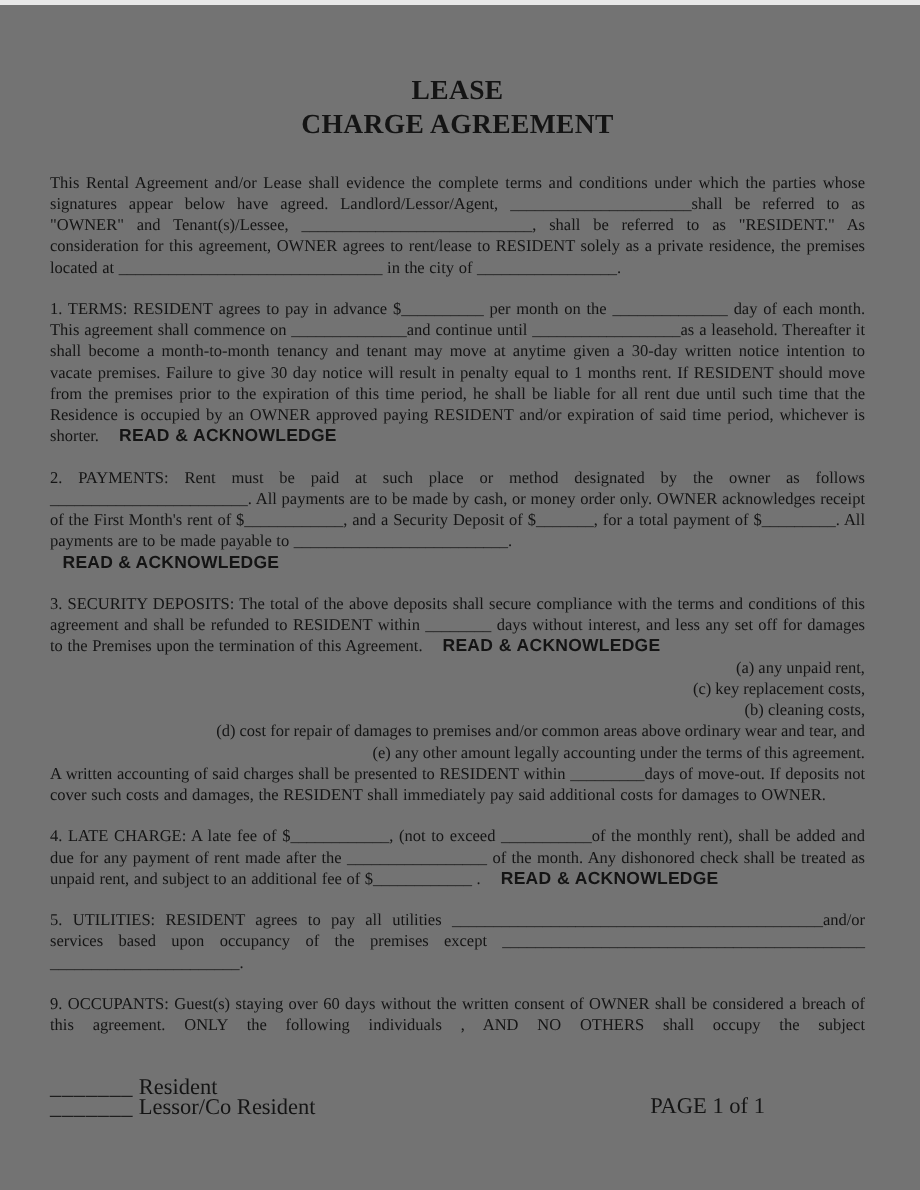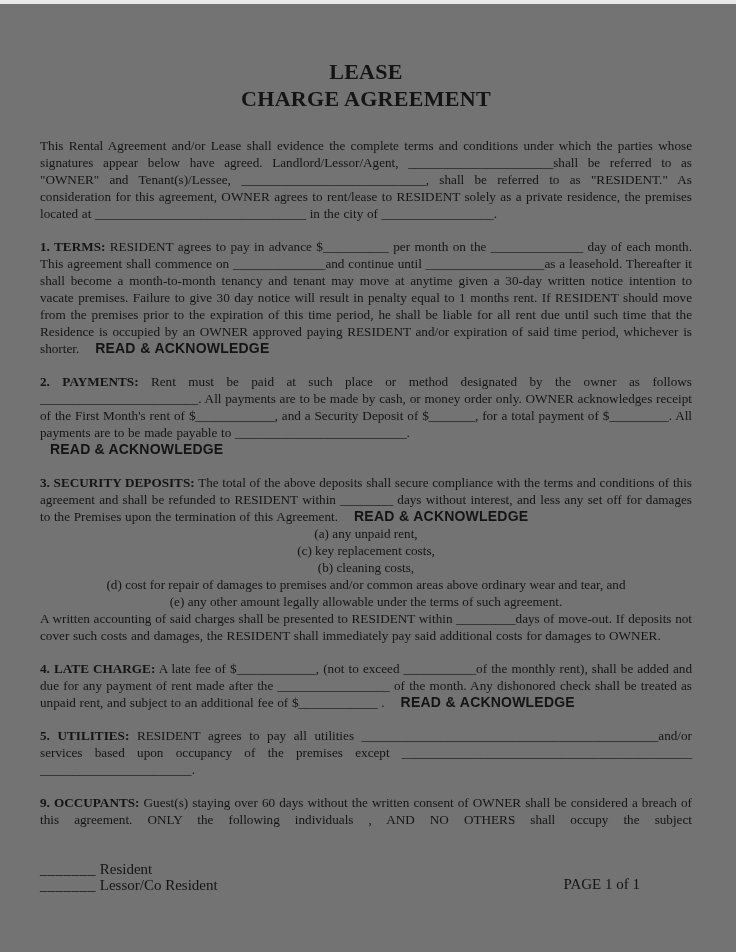--- a/index.html
+++ b/index.html
@@ -7,30 +7,30 @@
     width:736px;height:952px;background:#737373;position:relative;
     font-family:"Liberation Serif", serif;
     color:#141414;overflow:hidden;margin:4px auto;
   }
   .content{position:absolute;left:40px;right:44px;top:54px;}
   .title{margin:0 0 25px 0;text-align:center;font-weight:700;
     font-size:22px;line-height:27px;letter-spacing:0.3px;}
   .title .t-line{display:block;}
   .section{margin-bottom:16px;font-size:13.2px;line-height:17px;}
   .section p{margin:0;text-align:justify;word-spacing:0.4px;}
-  .lead{font-weight:700;}
+  .lead{font-weight:400;}
   .ack{
     font-family:"Liberation Sans", sans-serif;font-weight:700;
     font-size:14px;letter-spacing:0.2px;white-space:nowrap;margin-left:16px;
   }
   .ack-row{margin-left:10px;}
   .ack-row .ack{margin-left:0;}
-  .list div{text-align:center;}
+  .list div{text-align:right;}
   .justify-all{text-align-last:justify;}
-  .footer{position:absolute;left:40px;right:32px;top:857px;font-size:15px;line-height:16px;}
+  .footer{position:absolute;left:40px;right:60px;top:857px;font-size:18px;line-height:16px;}
   .sig-row{white-space:nowrap;}
   .sig-line{letter-spacing:0.5px;}
   .page-num{position:absolute;right:64px;top:15px;}
 </style>
 </head>
 <body>
 
 <div class="page">
   <div class="content">
 
@@ -52,21 +52,21 @@
       <div class="ack-row"><span class="ack">READ &amp; ACKNOWLEDGE</span></div>
     </div>
 
     <div class="section">
       <p><strong class="lead">3. SECURITY DEPOSITS:</strong> <span>The total of the above deposits shall secure compliance with the terms and conditions of this agreement and shall be refunded to RESIDENT within ________  days without interest, and less any set off for damages to the Premises upon the termination of this Agreement.</span><span class="ack">READ &amp; ACKNOWLEDGE</span></p>
       <div class="list">
         <div>(a) any unpaid rent,</div>
         <div>(c) key replacement costs,</div>
         <div>(b) cleaning costs,</div>
         <div>(d) cost for repair of damages to premises and/or common areas above ordinary wear and tear, and</div>
-        <div>(e) any other amount legally allowable under the terms of such agreement.</div>
+        <div>(e) any other amount legally accounting under the terms of this agreement.</div>
       </div>
       <p>A written accounting of said charges shall be presented to RESIDENT within _________days of move-out. If deposits not cover such costs and damages, the RESIDENT shall immediately pay said additional costs for damages to OWNER.</p>
     </div>
 
     <div class="section">
       <p><strong class="lead">4. LATE CHARGE:</strong> <span>A late fee of $____________, (not to exceed ___________of the monthly rent), shall be added and due for any payment of rent made after the _________________ of the month. Any dishonored check shall be treated as unpaid rent, and subject to an additional fee of $____________ .</span><span class="ack">READ &amp; ACKNOWLEDGE</span></p>
     </div>
 
     <div class="section">
       <p><strong class="lead">5. UTILITIES:</strong> <span>RESIDENT agrees to pay all utilities _____________________________________________and/or services based upon occupancy of the premises except ____________________________________________ _______________________.</span></p>

